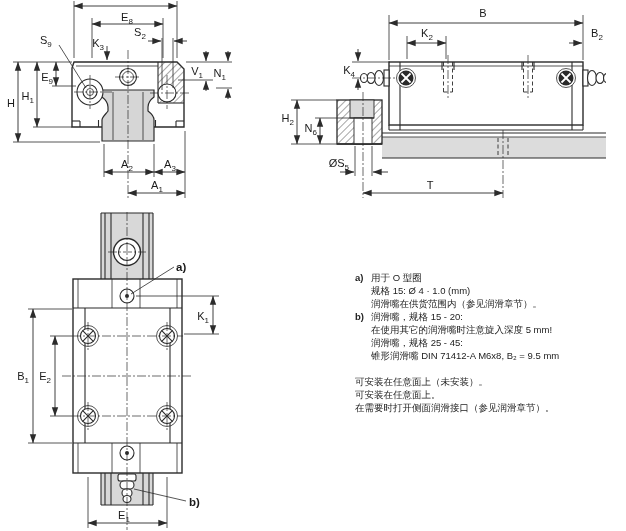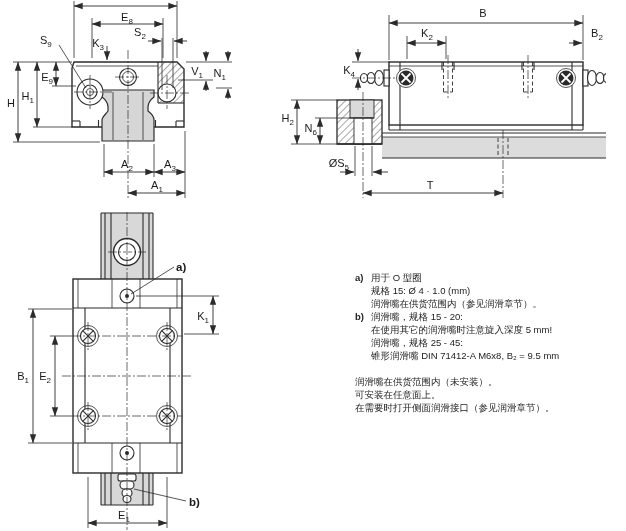--- a/index.html
+++ b/index.html
@@ -387,18 +387,18 @@
 </svg>
 
 <div class="notes">
   <div class="nl"><span class="pfx">a)</span><span>用于 O 型圈</span></div>
   <div class="nl ind"><span>规格 15: Ø 4 · 1.0 (mm)</span></div>
   <div class="nl ind"><span>润滑嘴在供货范围内（参见润滑章节）。</span></div>
   <div class="nl"><span class="pfx">b)</span><span>润滑嘴，规格 15 - 20:</span></div>
   <div class="nl ind"><span>在使用其它的润滑嘴时注意旋入深度 5 mm!</span></div>
   <div class="nl ind"><span>润滑嘴，规格 25 - 45:</span></div>
   <div class="nl ind"><span>锥形润滑嘴 DIN 71412-A M6x8, B₂ = 9.5 mm</span></div>
-  <div class="nl blk"><span>润滑嘴在供货范围内（未安装）。</span></div>
+  <div class="nl blk"><span>可安装在任意面上（未安装）。</span></div>
   <div class="nl"><span>可安装在任意面上。</span></div>
   <div class="nl"><span>在需要时打开侧面润滑接口（参见润滑章节）。</span></div>
 </div>
 
 </div>
 
 </body></html>

